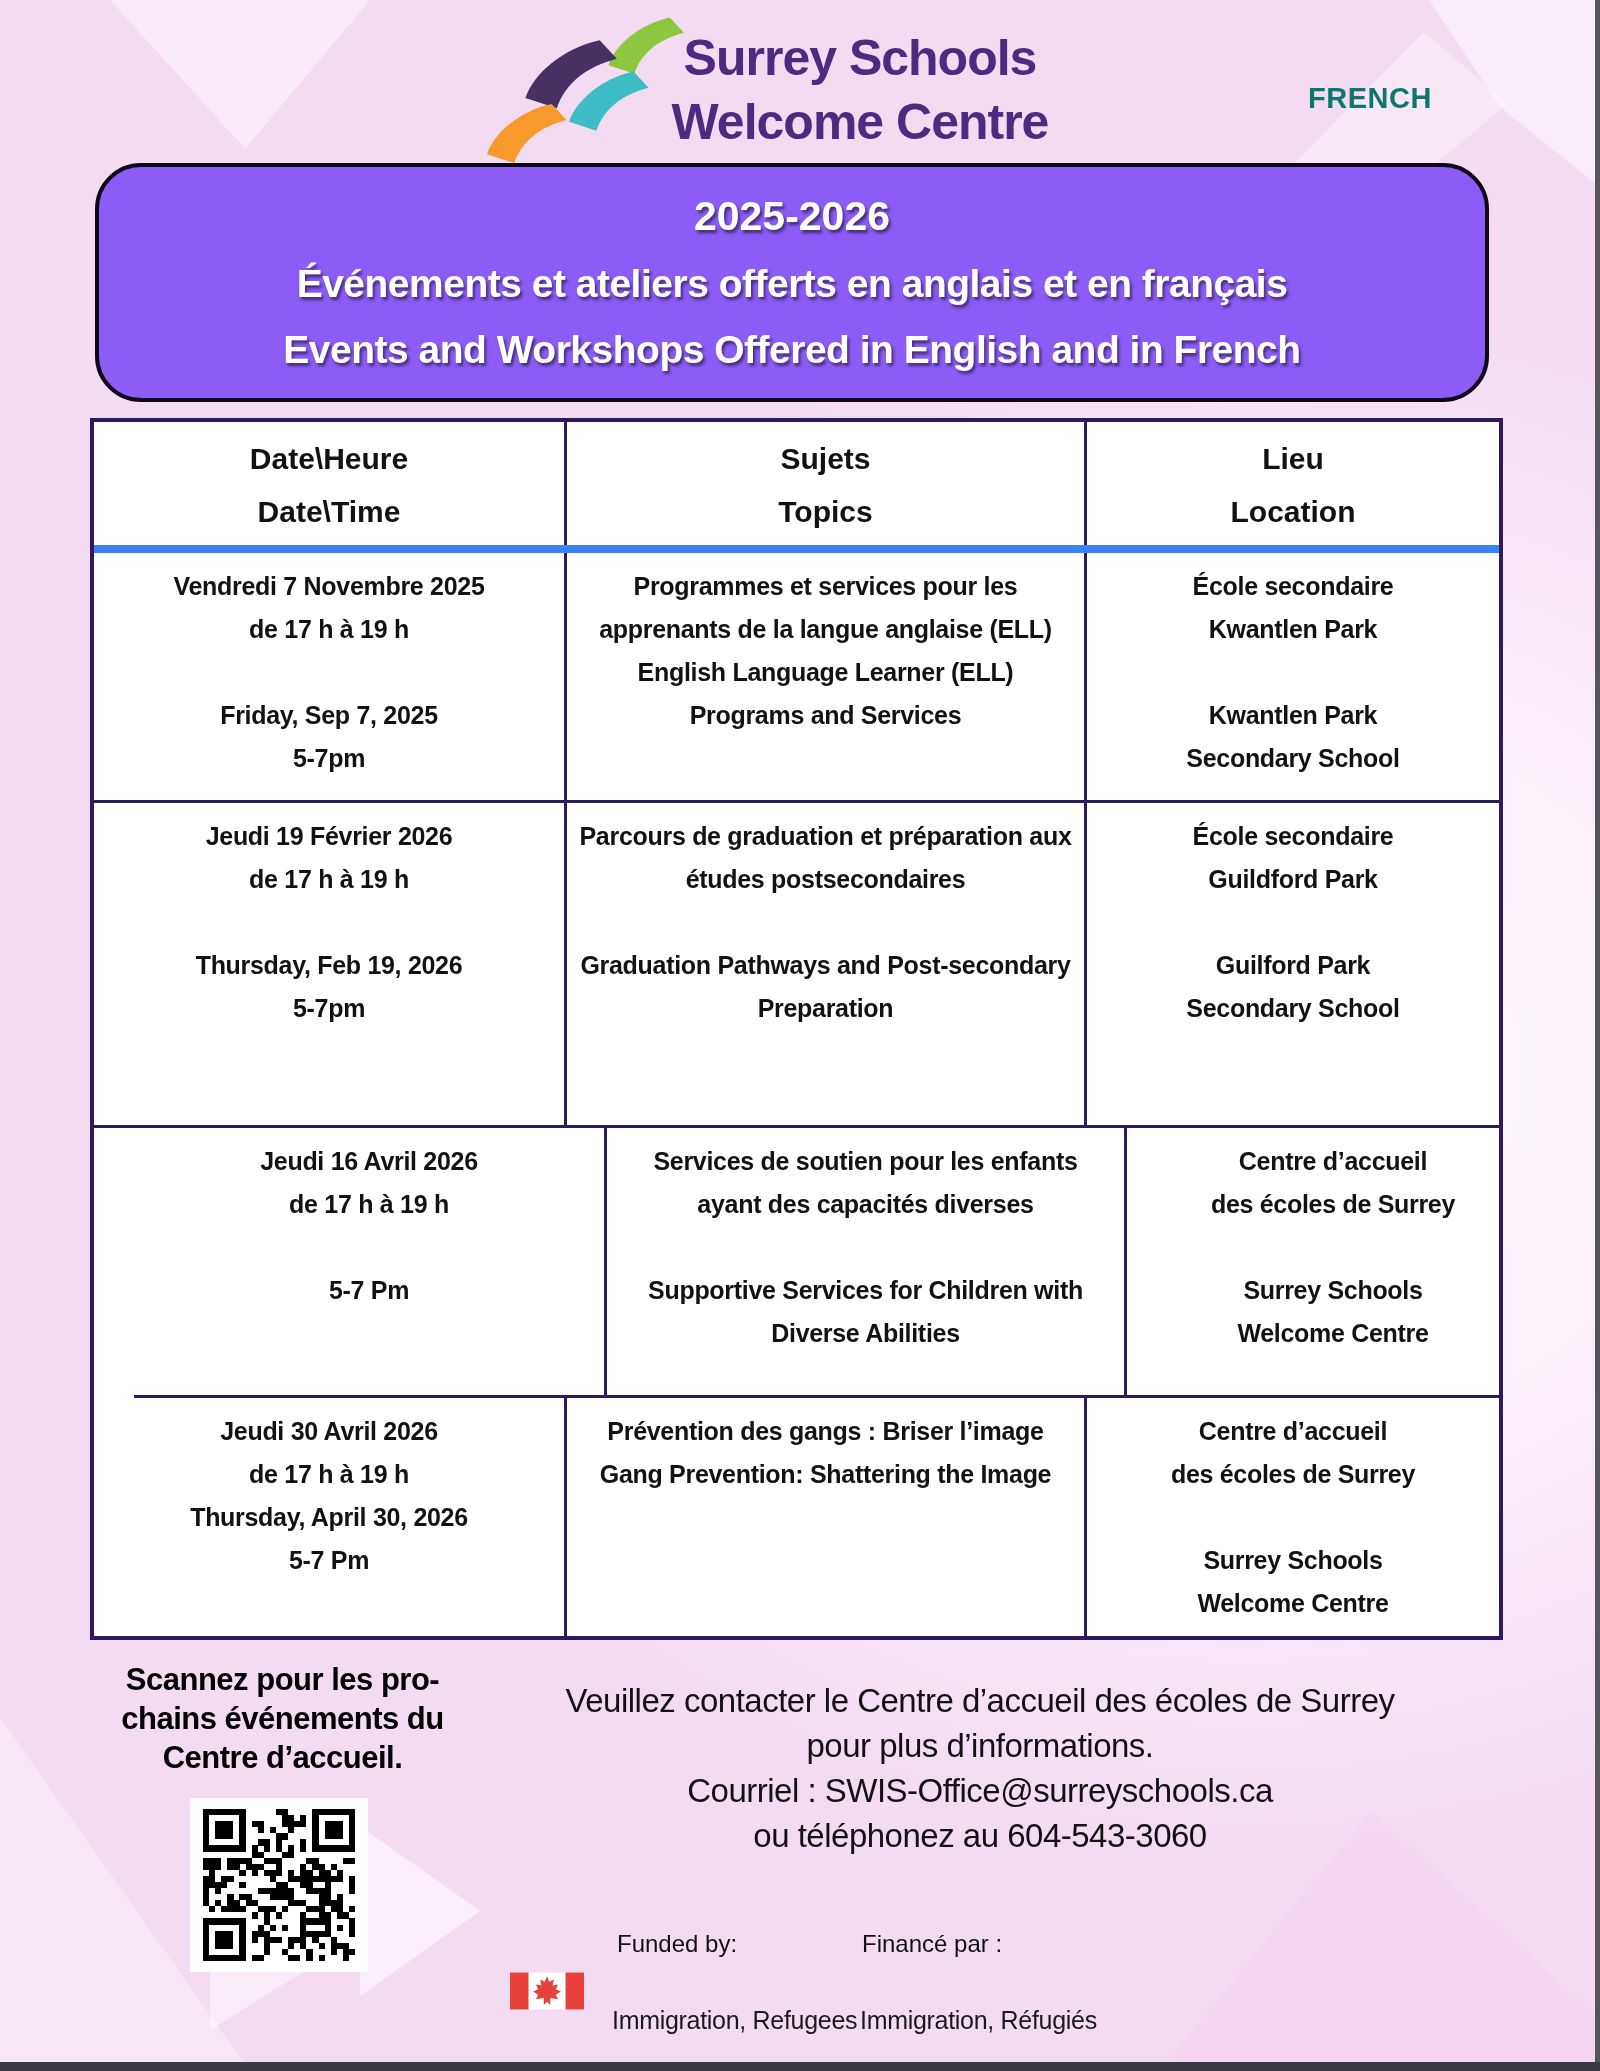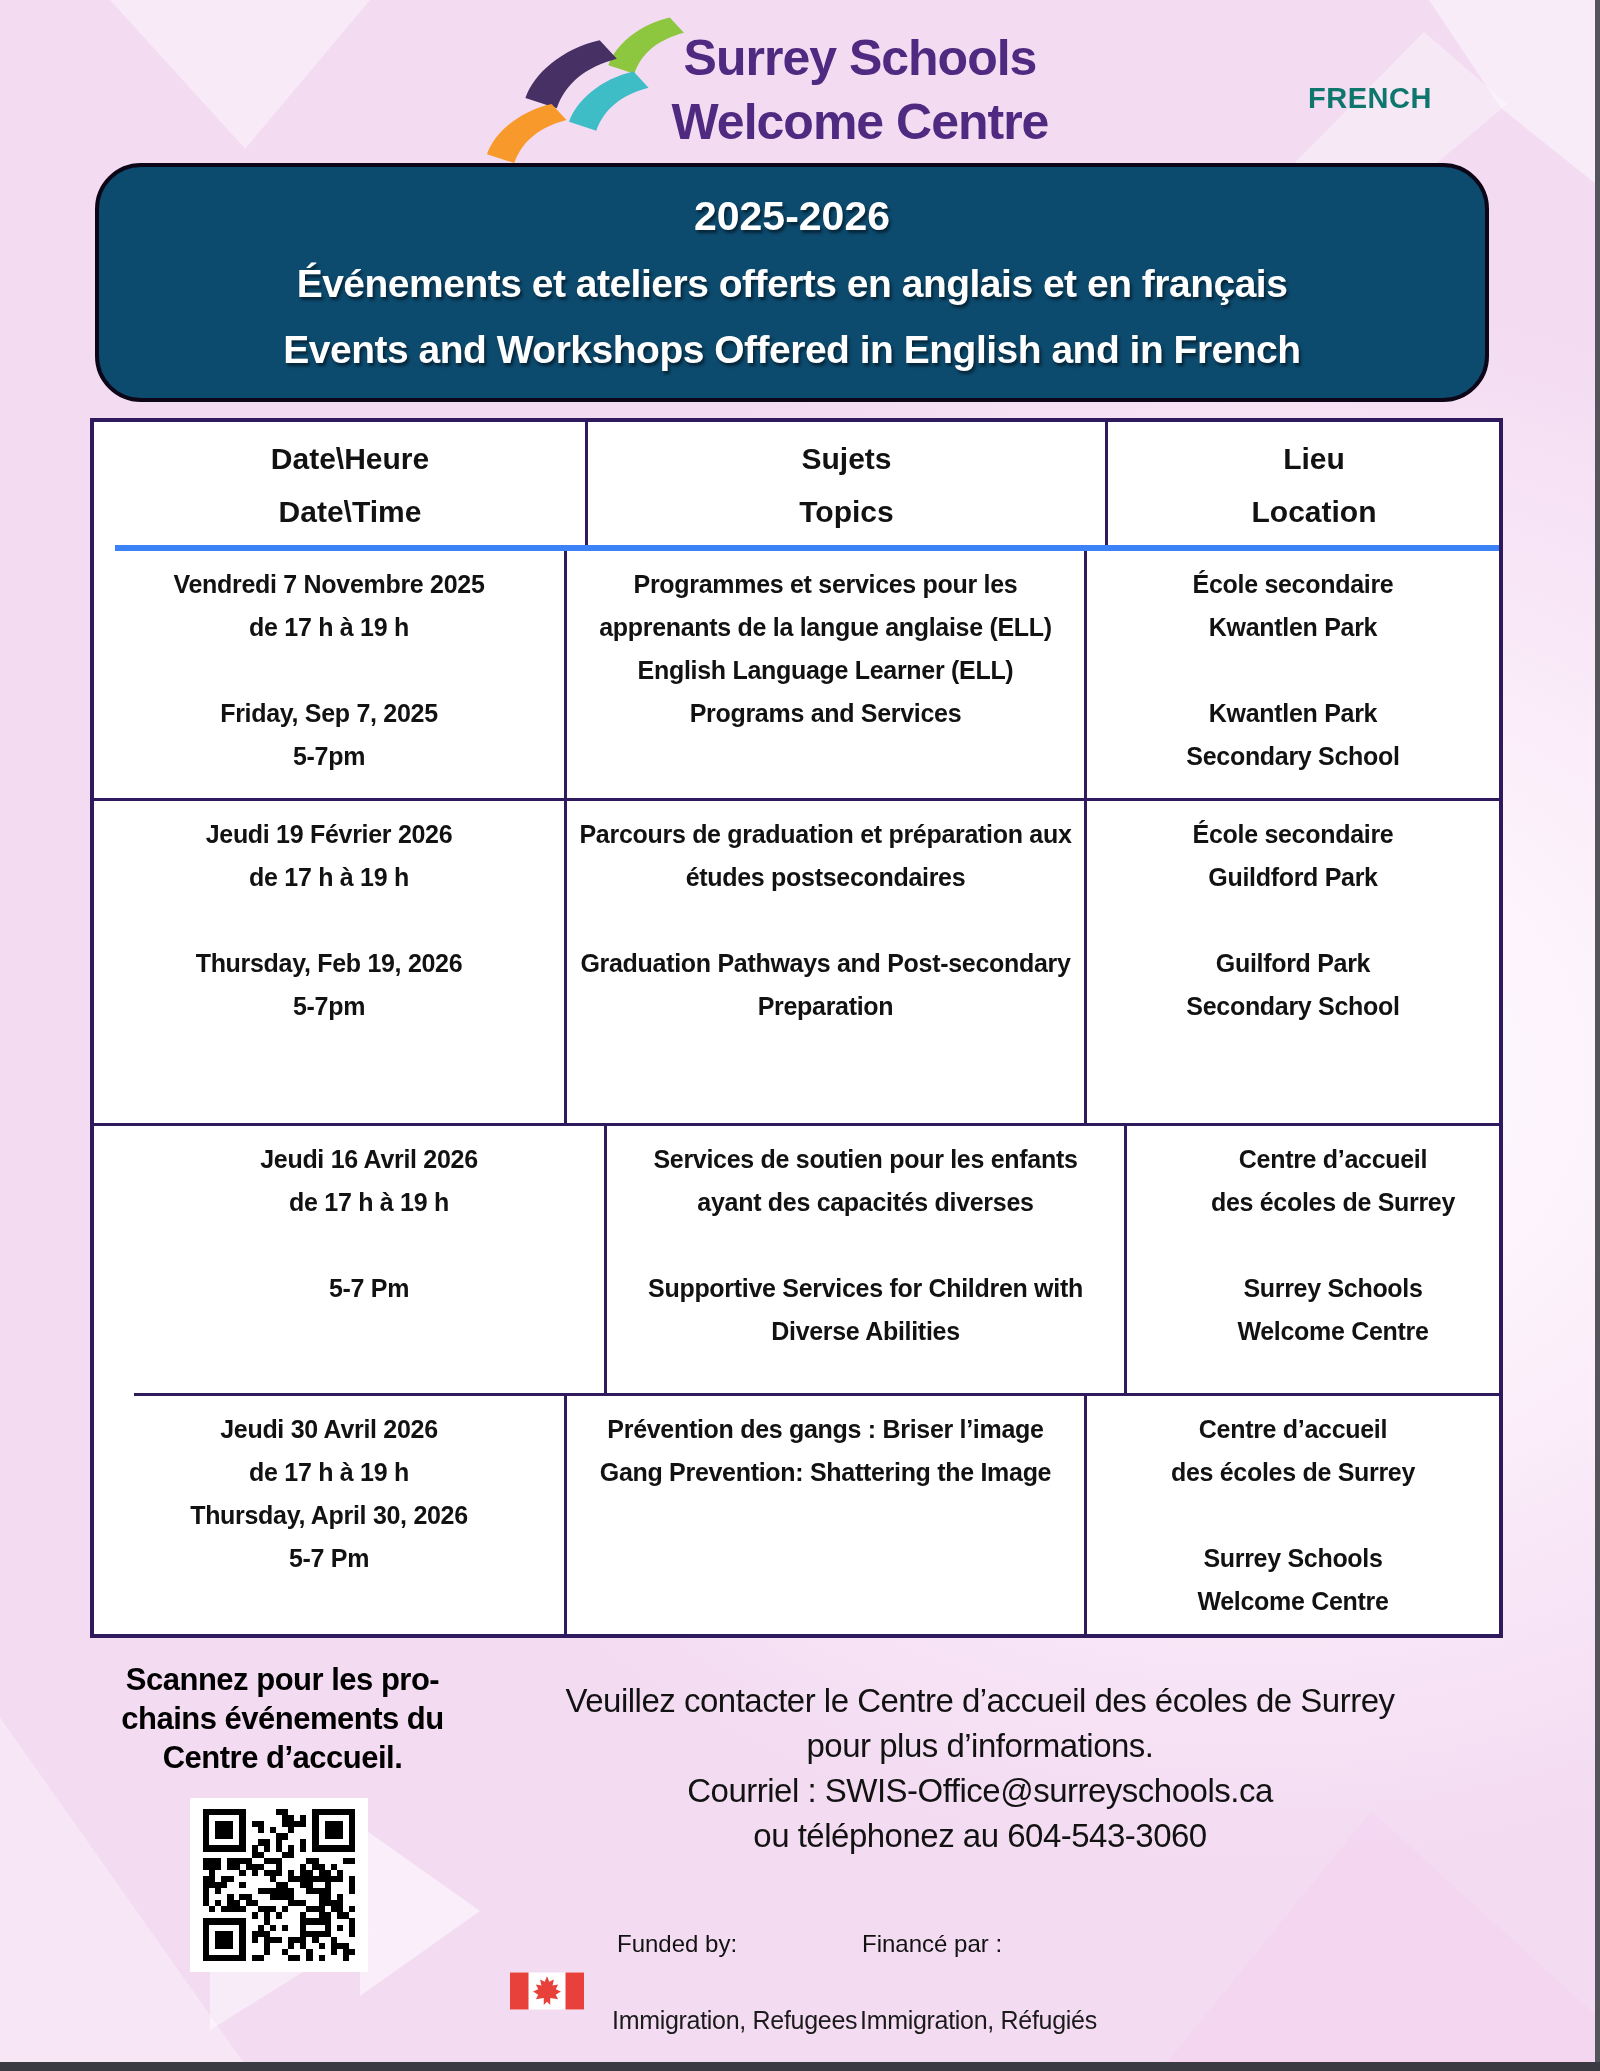--- a/index.html
+++ b/index.html
@@ -29,31 +29,31 @@
   .edge-bottom{position:absolute;left:0;bottom:0;width:100%;height:9px;background:#3a3a42;}
 
   
   .logo-swoosh{position:absolute;left:487px;top:16px;width:205px;height:148px;}
   .logo-title{position:absolute;left:625px;top:26px;width:470px;text-align:center;
     color:#4f2a80;font-weight:bold;font-size:50px;line-height:64px;letter-spacing:-1px;}
   .lang-tag{position:absolute;left:1308px;top:82px;font-size:29px;font-weight:bold;color:#0f766e;letter-spacing:0.5px;}
 
   
   .banner{position:absolute;left:95px;top:163px;width:1394px;height:239px;
-    background:#0c4a6e;border:4px solid #0d0618;border-radius:46px;
+    background:#8b5cf6;border:4px solid #0d0618;border-radius:46px;
     display:flex;flex-direction:column;justify-content:space-evenly;align-items:center;
     color:#ffffff;font-weight:bold;text-align:center;padding:4px 20px;box-sizing:border-box;}
   .banner .b-year{font-size:41px;text-shadow:2px 3px 3px rgba(0,0,0,0.5);}
   .banner .b-line{font-size:39px;text-shadow:2px 3px 3px rgba(0,0,0,0.5);letter-spacing:-0.5px;}
 
   
   .etable{position:absolute;left:90px;top:418px;width:1405px;background:#ffffff;
     border:4px solid #2e1a5c;}
   .thead,.trow{display:grid;grid-template-columns:473px 520px 412px;}
-  .thead{height:123px;border-bottom:6px solid #3b82f6;margin-left:21px;}
+  .thead{height:123px;border-bottom:8px solid #3b82f6;}
   .hcell,.tcell{border-right:3px solid #2e1a5c;text-align:center;overflow:hidden;box-sizing:border-box;}
   .hcell:last-child,.tcell:last-child{border-right:none;}
   .hcell{padding-top:10px;}
   .hline{font-size:30px;font-weight:bold;line-height:53px;color:#121212;}
   .trow{border-bottom:3px solid #2e1a5c;}
   .trow:last-child{border-bottom:none;}
   .trow-0{height:247px;} .trow-1{height:322px;} .trow-2{height:267px;margin-left:40px;} .trow-3{height:238px;}
   .tcell{padding:12px 12px 0 12px;}
   .tline{font-size:25px;font-weight:bold;line-height:43px;color:#121212;letter-spacing:-0.3px;}
   .spacer{height:43px;}

